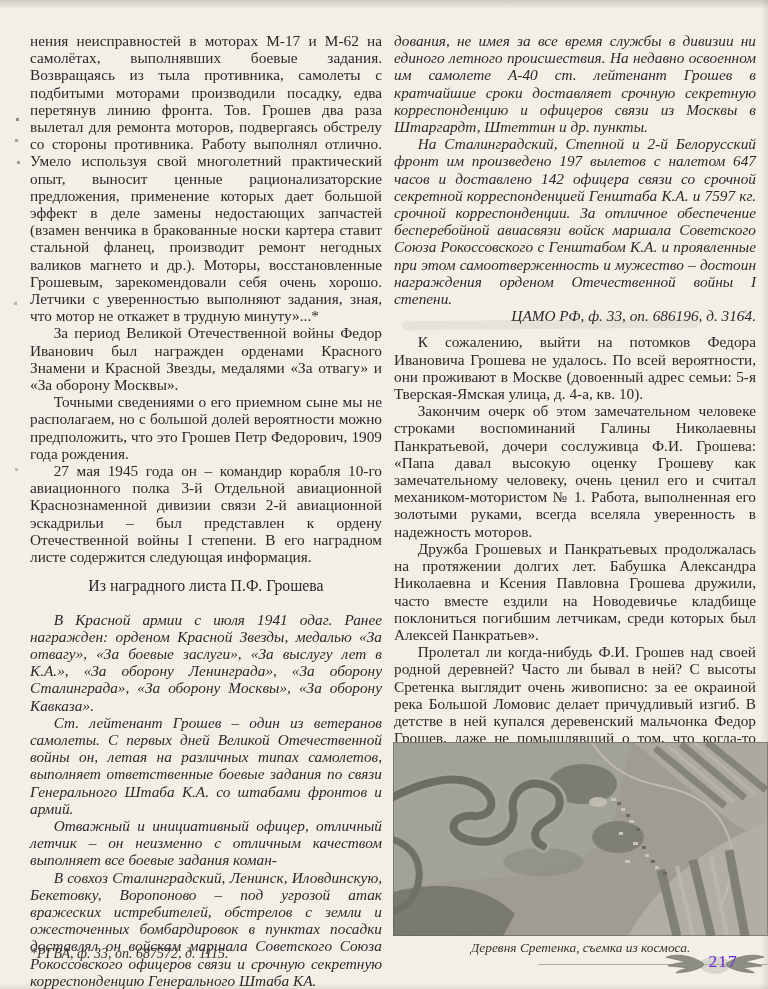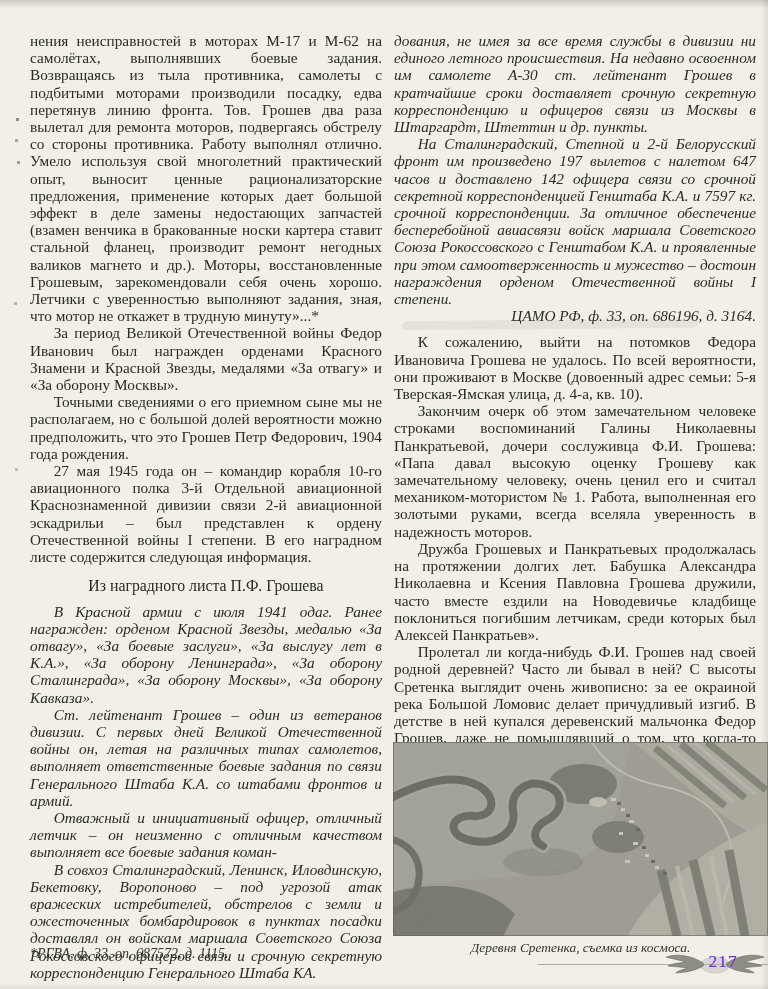--- a/index.html
+++ b/index.html
@@ -29,21 +29,21 @@
 
   
   .col{position:absolute;top:32px;font-size:15.3px;line-height:17.2px;text-align:justify;}
   .col-left{left:30px;width:352px;}
   .col-right{left:394px;width:362px;}
   .col p{margin:0;text-indent:1.55em;}
   .col p.noindent{text-indent:0;}
   .it{font-style:italic;}
   .ref{text-align:right;text-indent:0;}
   .gap-top{margin-top:9px !important;}
-  .heading{margin:12px 0 8px;font-weight:normal;font-size:15.8px;text-align:center;text-indent:0;}
+  .heading{margin:12px 0 16px;font-weight:normal;font-size:15.8px;text-align:center;text-indent:0;}
 
   
   .photo-block{position:absolute;left:393px;top:742px;width:375px;height:194px;margin:0;}
   .photo-block svg{display:block;width:375px;height:194px;}
   .caption{position:absolute;left:393px;top:940px;width:375px;text-align:center;
     font-style:italic;font-size:13.4px;color:#35342e;font-family:Liberation Serif, serif;}
 
   
   .footnote{position:absolute;left:30px;top:946px;font-style:italic;font-size:14px;color:#33322c;}
   .footer-rule{position:absolute;left:538px;top:964px;width:230px;height:1px;background:#aeac9f;}
@@ -58,31 +58,31 @@
 
   <div class="scan-top"></div>
   <div class="scan-right"></div>
   <div class="scan-bottom"></div>
   <div class="specks"></div>
   <div class="ghost"></div>
 
   <div class="col col-left">
     <p class="noindent">нения неисправностей в моторах М-17 и М-62 на самолётах, выполнявших боевые задания. Возвращаясь из тыла противника, самолеты с подбитыми моторами производили посадку, едва перетянув линию фронта. Тов. Грошев два раза вылетал для ремонта моторов, подвергаясь обстрелу со стороны противника. Работу выполнял отлично. Умело используя свой многолетний практический опыт, выносит ценные рационализаторские предложения, применение которых дает большой эффект в деле замены недостающих запчастей (взамен венчика в бракованные носки картера ставит стальной фланец, производит ремонт негодных валиков магнето и др.). Моторы, восстановленные Грошевым, зарекомендовали себя очень хорошо. Летчики с уверенностью выполняют задания, зная, что мотор не откажет в трудную минуту»...*</p>
     <p>За период Великой Отечественной войны Федор Иванович был награжден орденами Красного Знамени и Красной Звезды, медалями «За отвагу» и «За оборону Москвы».</p>
-    <p>Точными сведениями о его приемном сыне мы не располагаем, но с большой долей вероятности можно предположить, что это Грошев Петр Федорович, 1904 года рождения.</p>
+    <p>Точными сведениями о его приемном сыне мы не располагаем, но с большой долей вероятности можно предположить, что это Грошев Петр Федорович, 1909 года рождения.</p>
     <p>27 мая 1945 года он – командир корабля 10-го авиационного полка 3-й Отдельной авиационной Краснознаменной дивизии связи 2-й авиационной эскадрильи – был представлен к ордену Отечественной войны I степени. В его наградном листе содержится следующая информация.</p>
     <h3 class="heading">Из наградного листа П.Ф. Грошева</h3>
     <p class="it">В Красной армии с июля 1941 одаг. Ранее награжден: орденом Красной Звезды, медалью «За отвагу», «За боевые заслуги», «За выслугу лет в К.А.», «За оборону Ленинграда», «За оборону Сталинграда», «За оборону Москвы», «За оборону Кавказа».</p>
-    <p class="it">Ст. лейтенант Грошев – один из ветеранов дивизии. С первых дней Великой Отечественной войны он, летая на различных типах самолетов, выполняет ответственные боевые задания по связи Генерального Штаба К.А. со штабами фронтов и армий.</p>
+    <p class="it">Ст. лейтенант Грошев – один из ветеранов самолеты. С первых дней Великой Отечественной войны он, летая на различных типах самолетов, выполняет ответственные боевые задания по связи Генерального Штаба К.А. со штабами фронтов и армий.</p>
     <p class="it">Отважный и инициативный офицер, отличный летчик – он неизменно с отличным качеством выполняет все боевые задания коман-</p>
     <p class="it">В совхоз Сталинградский, Ленинск, Иловдинскую, Бекетовку, Воропоново – под угрозой атак вражеских истребителей, обстрелов с земли и ожесточенных бомбардировок в пунктах посадки доставлял он войскам маршала Советского Союза Рокоссовского офицеров связи и срочную секретную корреспонденцию Генерального Штаба КА.</p>
   </div>
 
   <div class="col col-right">
-    <p class="it noindent">дования, не имея за все время службы в дивизии ни единого летного происшествия. На недавно освоенном им самолете А-30 ст. лейтенант Грошев в кратчайшие сроки доставляет срочную секретную корреспонденцию и офицеров связи из Москвы в Штаргардт, Штеттин и др. пункты.</p>
+    <p class="it noindent">дования, не имея за все время службы в дивизии ни единого летного происшествия. На недавно освоенном им самолете А-40 ст. лейтенант Грошев в кратчайшие сроки доставляет срочную секретную корреспонденцию и офицеров связи из Москвы в Штаргардт, Штеттин и др. пункты.</p>
     <p class="it">На Сталинградский, Степной и 2-й Белорусский фронт им произведено 197 вылетов с налетом 647 часов и доставлено 142 офицера связи со срочной секретной корреспонденцией Генштаба К.А. и 7597 кг. срочной корреспонденции. За отличное обеспечение бесперебойной авиасвязи войск маршала Советского Союза Рокоссовского с Генштабом К.А. и проявленные при этом самоотверженность и мужество – достоин награждения орденом Отечественной войны I степени.</p>
     <p class="it ref">ЦАМО РФ, ф. 33, оп. 686196, д. 3164.</p>
     <p class="gap-top">К сожалению, выйти на потомков Федора Ивановича Грошева не удалось. По всей вероятности, они проживают в Москве (довоенный адрес семьи: 5-я Тверская-Ямская улица, д. 4-а, кв. 10).</p>
     <p>Закончим очерк об этом замечательном человеке строками воспоминаний Галины Николаевны Панкратьевой, дочери сослуживца Ф.И. Грошева: «Папа давал высокую оценку Грошеву как замечательному человеку, очень ценил его и считал механиком-мотористом № 1. Работа, выполненная его золотыми руками, всегда вселяла уверенность в надежность моторов.</p>
     <p>Дружба Грошевых и Панкратьевых продолжалась на протяжении долгих лет. Бабушка Александра Николаевна и Ксения Павловна Грошева дружили, часто вместе ездили на Новодевичье кладбище поклониться погибшим летчикам, среди которых был Алексей Панкратьев».</p>
     <p>Пролетал ли когда-нибудь Ф.И. Грошев над своей родной деревней? Часто ли бывал в ней? С высоты Сретенка выглядит очень живописно: за ее окраиной река Большой Ломовис делает причудливый изгиб. В детстве в ней купался деревенский мальчонка Федор Грошев, даже не помышлявший о том, что когда-то поднимется в небо.</p>
   </div>
 
   <figure class="photo-block">
     <svg viewBox="0 0 375 194" preserveAspectRatio="none">

